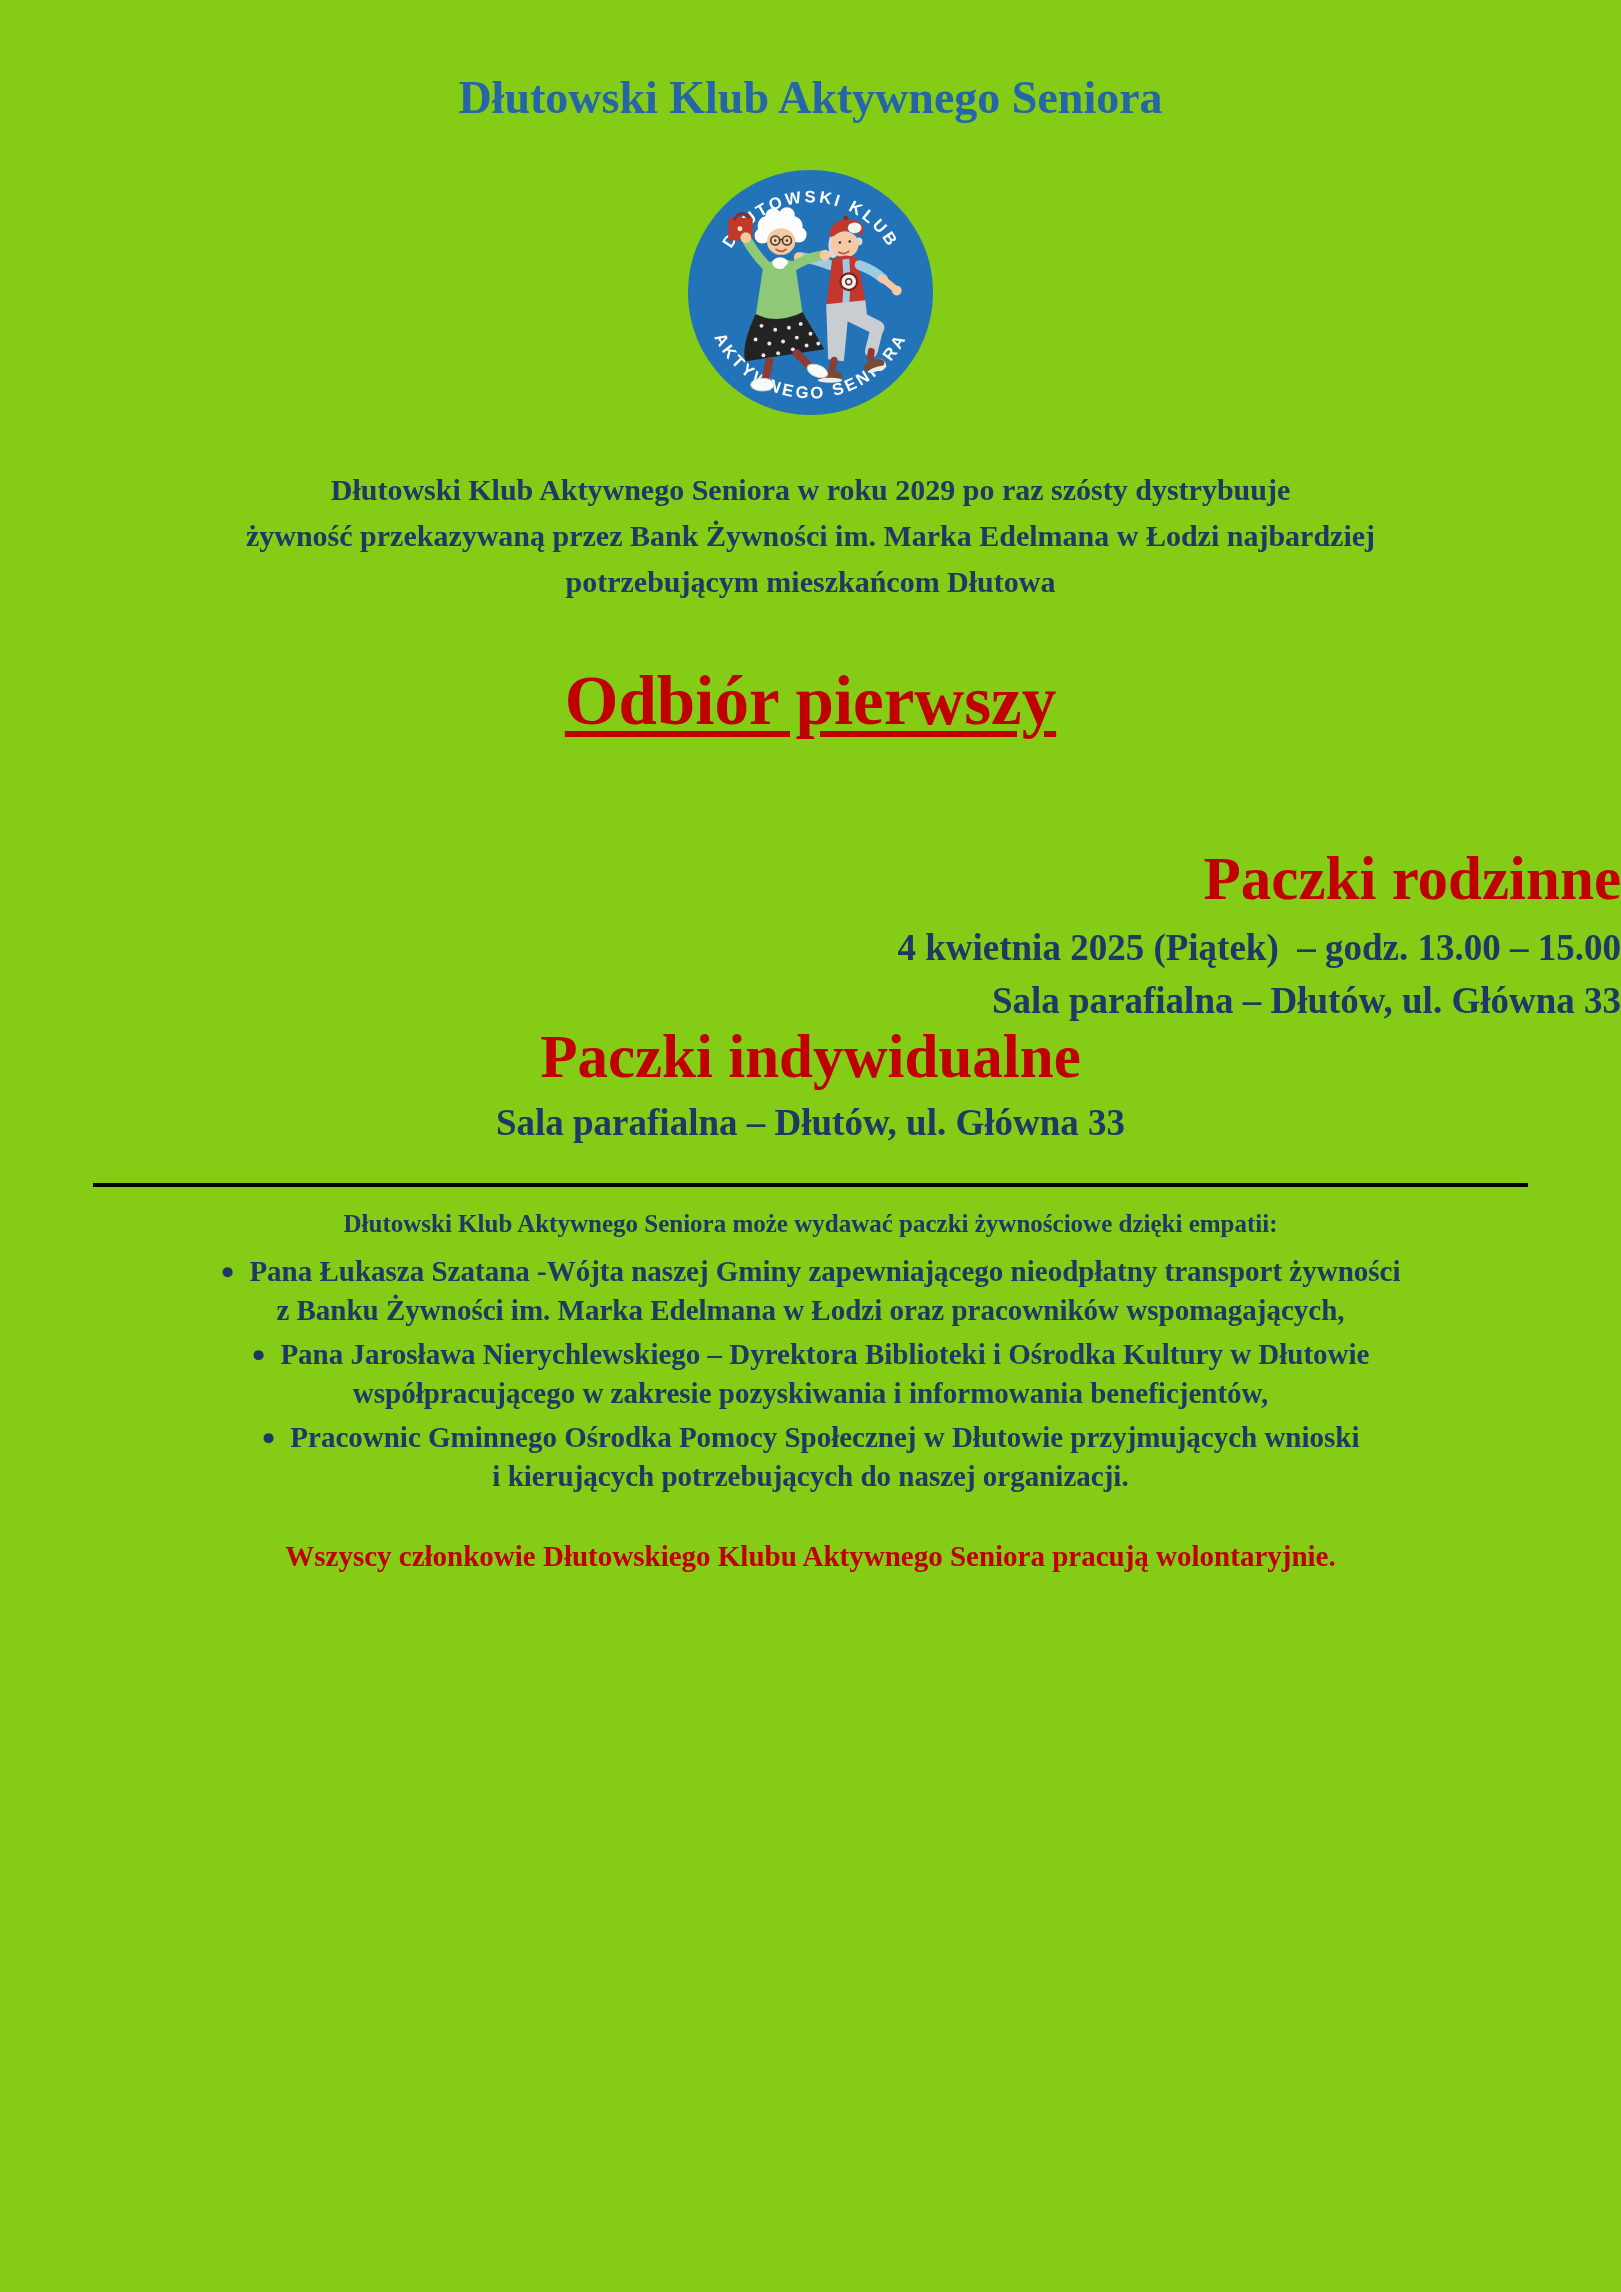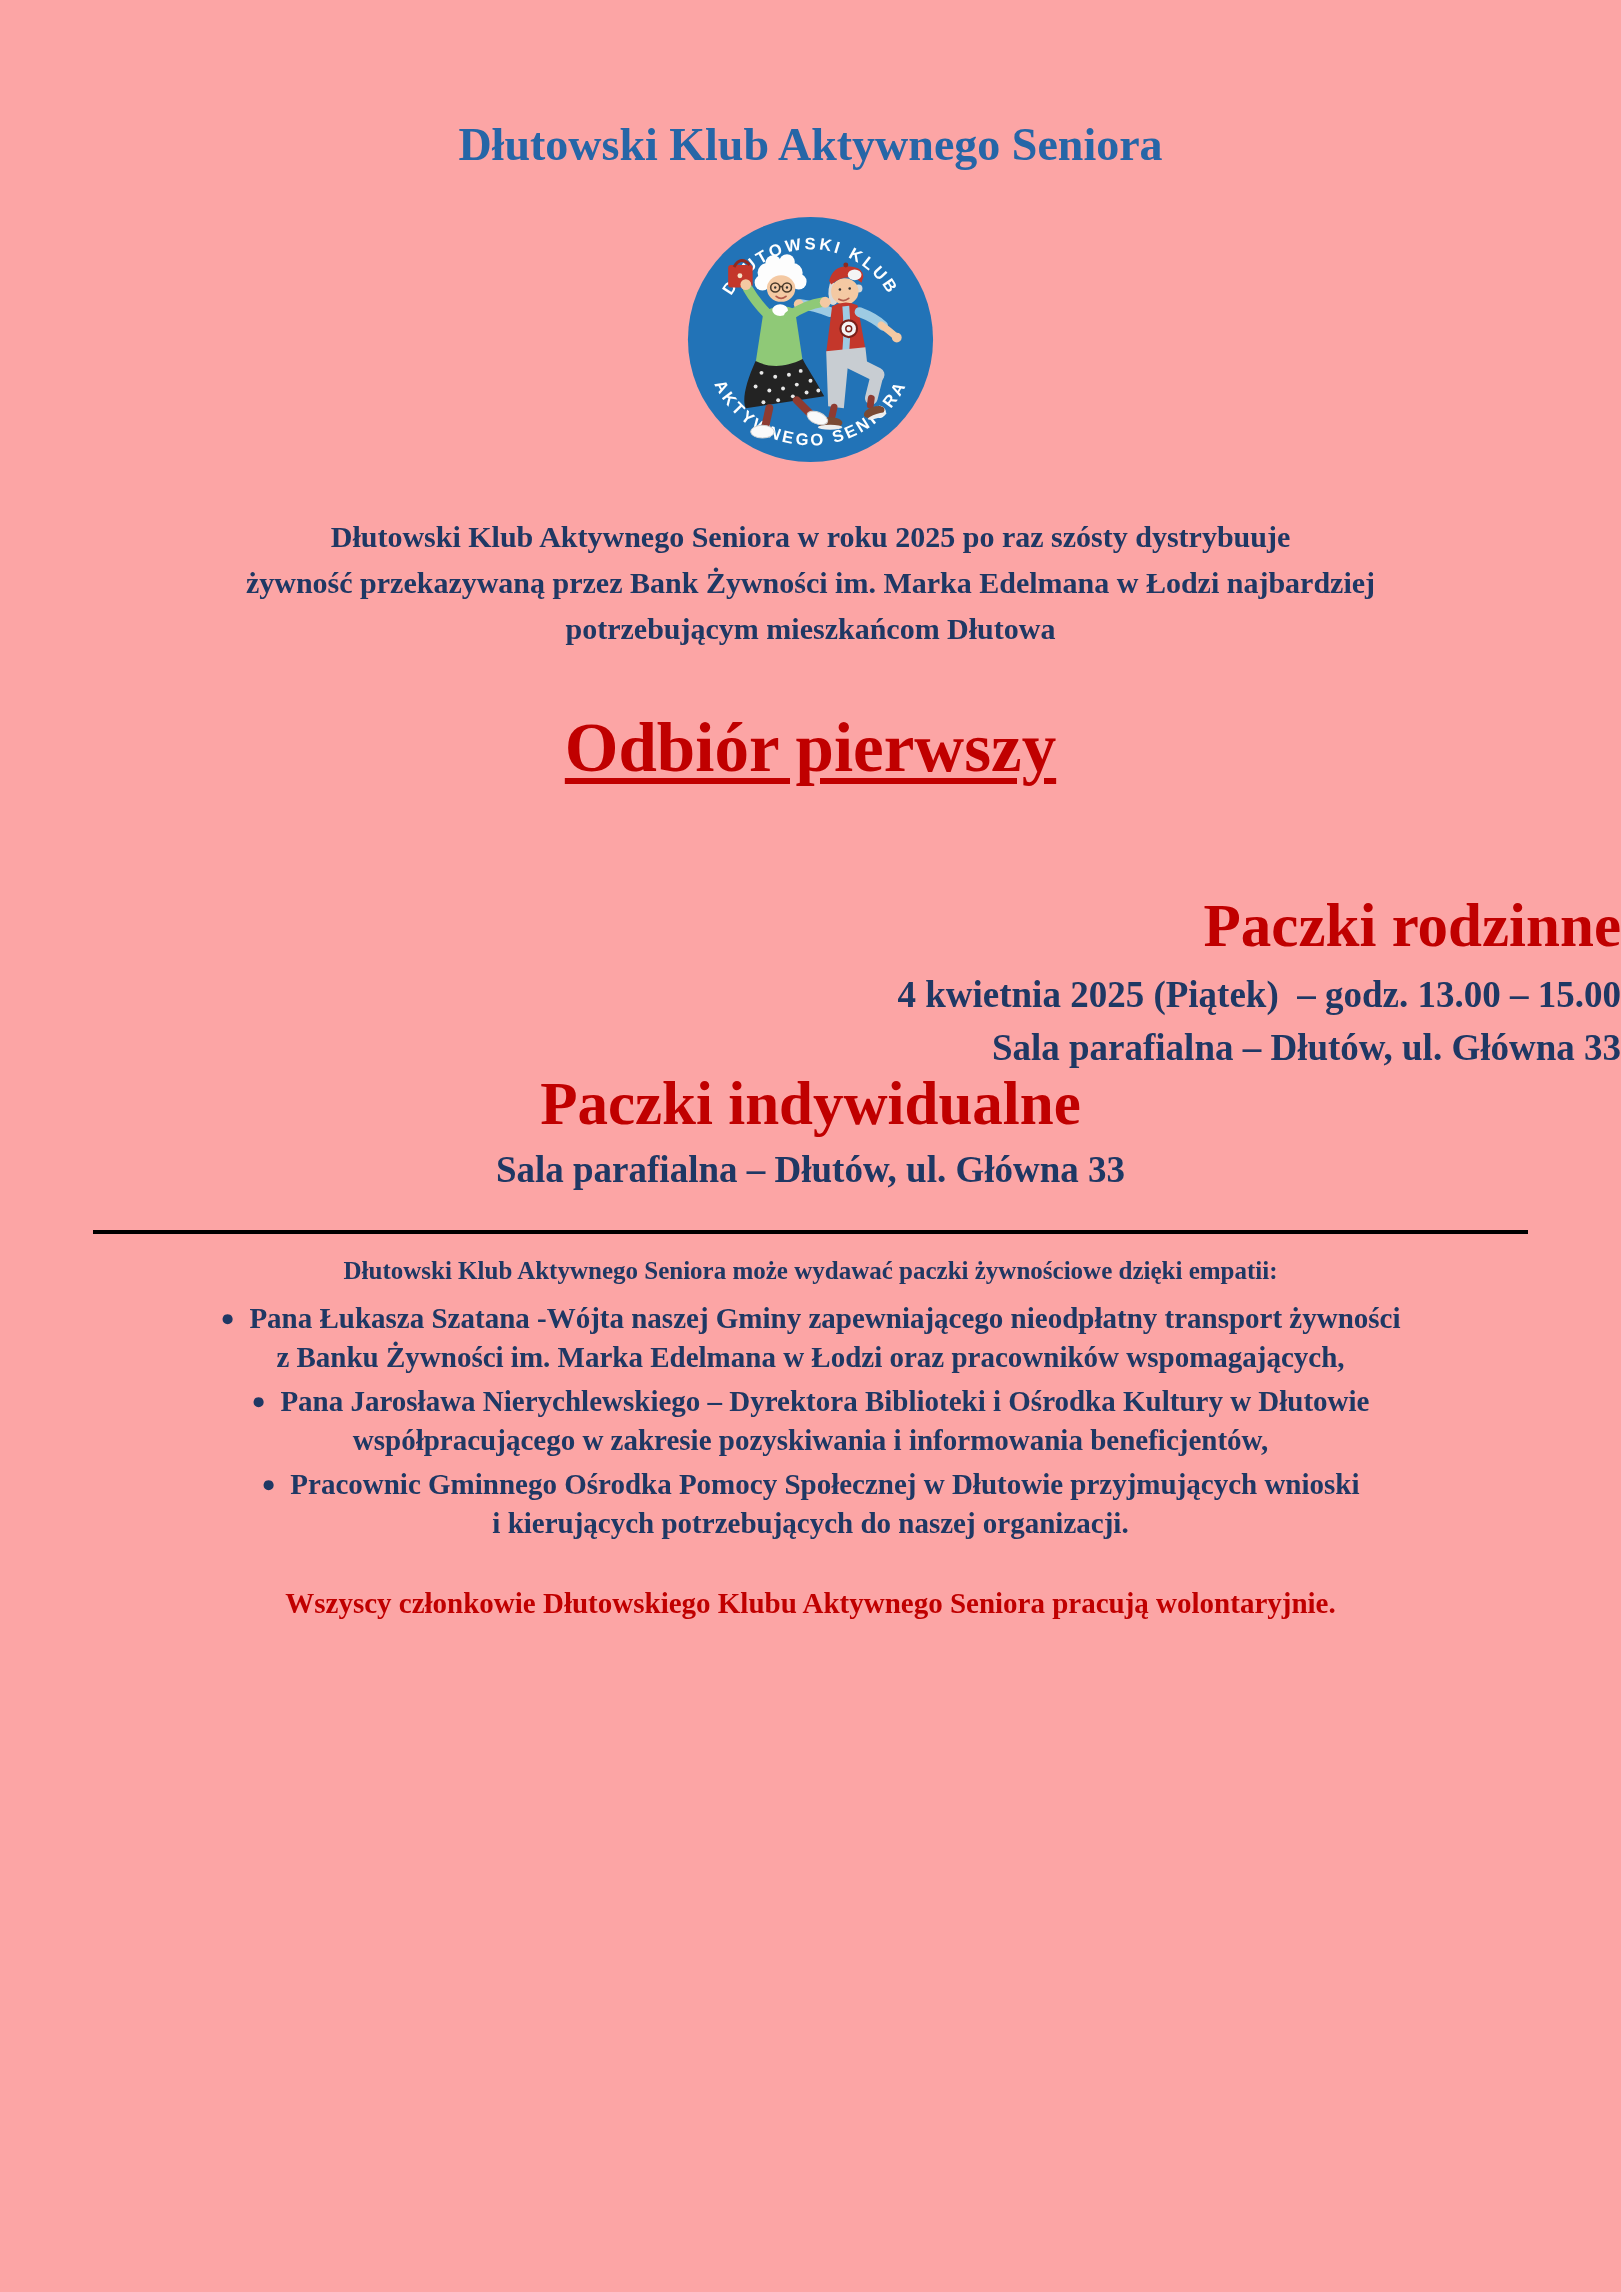--- a/index.html
+++ b/index.html
@@ -2,23 +2,23 @@
 <html lang="pl"><head>
 <meta charset="utf-8">
 <title>Dłutowski Klub Aktywnego Seniora</title>
 <style>
   html, body { margin:0; padding:0; background:#ffffff; }
   .page {
     position: relative;
     width: 1621px;
     height: 2293px;
     box-sizing: border-box;
-    padding-top: 118px;
+    padding-top: 71px;
     margin: 0 auto;
-    background: #fca5a5;
+    background: #84cc16;
     text-align: center;
     font-family: "Liberation Serif", serif;
     font-weight: 700;
     overflow: hidden;
   }
   .main-title {
     font-size: 46px;
     line-height: 53px;
     color: #2666A7;
   }
@@ -201,21 +201,21 @@
           <path d="M196 164 L190 188" stroke="#C8CDD2" stroke-width="13" stroke-linecap="round" fill="none"></path>
           <path d="M190 188 L189 195" stroke="#8E3B31" stroke-width="7" stroke-linecap="round" fill="none"></path>
           <ellipse cx="193" cy="202" rx="11" ry="5.5" fill="#7A4A33" transform="rotate(-18 193 202)"></ellipse>
           <ellipse cx="196" cy="206" rx="10" ry="2.2" fill="#EDEDED" transform="rotate(-18 196 206)"></ellipse>
         </g>
       </g>
     </svg>
   </div>
 
   <div class="intro">
-    <div>Dłutowski Klub Aktywnego Seniora w roku 2025 po raz szósty dystrybuuje</div>
+    <div>Dłutowski Klub Aktywnego Seniora w roku 2029 po raz szósty dystrybuuje</div>
     <div>żywność przekazywaną przez Bank Żywności im. Marka Edelmana w Łodzi najbardziej</div>
     <div>potrzebującym mieszkańcom Dłutowa</div>
   </div>
 
   <div class="main-heading">Odbiór pierwszy</div>
 
   <div class="event-first">
     <div class="event-title">Paczki rodzinne</div>
     <div class="event-datetime">4 kwietnia 2025 (Piątek)  – godz. 13.00 – 15.00</div>
     <div class="event-location">Sala parafialna – Dłutów, ul. Główna 33</div>

